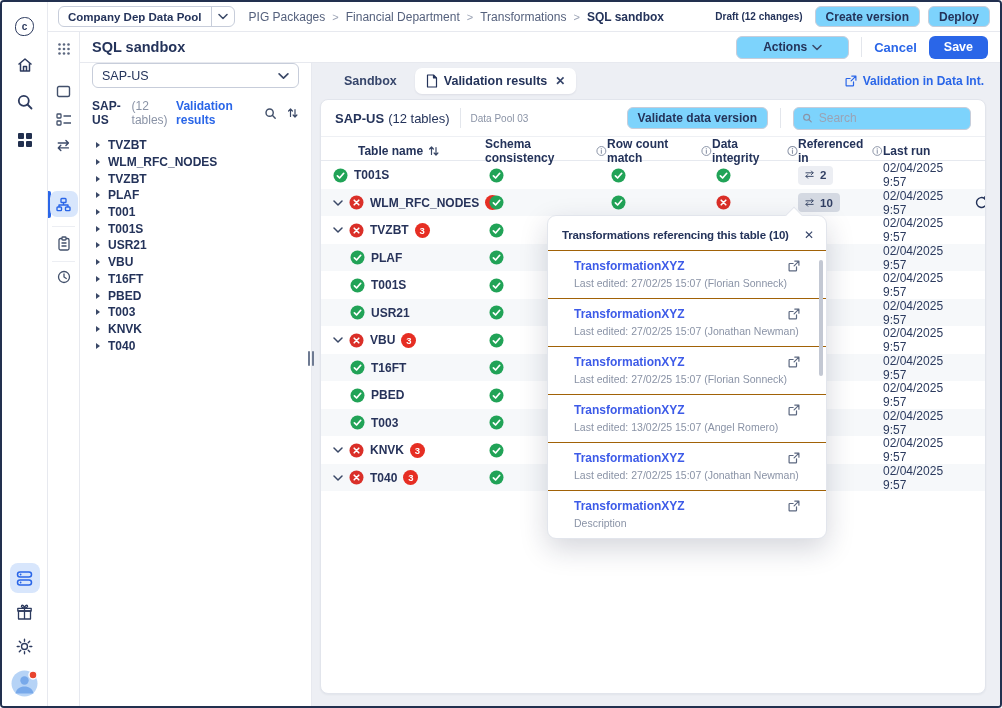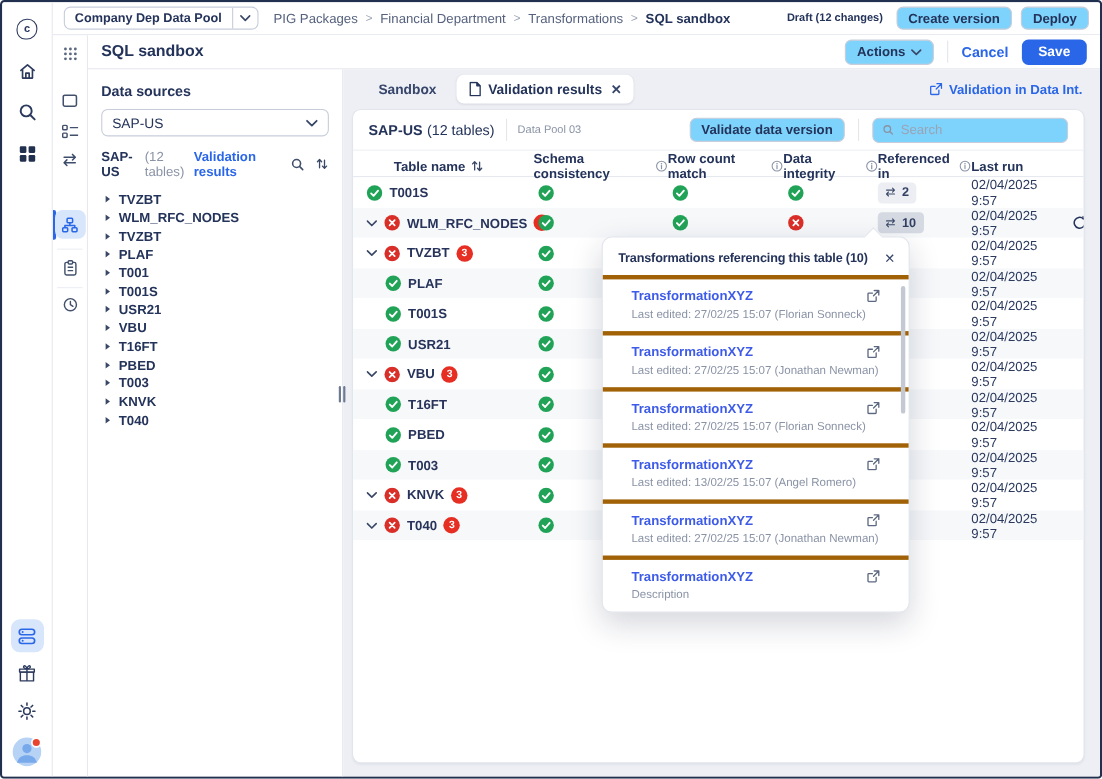--- a/index.html
+++ b/index.html
@@ -29,21 +29,21 @@
   .inner-rail { position:absolute; left:46px; top:30px; width:32px; bottom:0; background:#fff; border-right:1px solid #e7e9ef; z-index:3; }
   .inner-ic { position:absolute; left:50%; transform:translate(-50%,-50%); display:flex; align-items:center; justify-content:center; width:28px; height:26px; cursor:pointer; }
   .inner-sel { background:#d8e6fc; border-radius:7px; }
   .sel-bar { position:absolute; left:0; top:159px; width:3px; height:27px; background:#2a66e8; border-radius:0 2px 2px 0; }
   .rail-div { position:absolute; left:4px; right:4px; height:1px; background:#eceef3; }
 
   
   .header2 { position:absolute; left:78px; top:30px; right:0; height:31px; background:#fff; border-bottom:1px solid #e7e9ef; display:flex; align-items:center; padding:0 12px; z-index:4; }
   .page-title { font-size:14.5px; font-weight:700; color:#24335a; }
   .header2-right { margin-left:auto; display:flex; align-items:center; gap:12px; }
-  .btn-actions { height:23px; padding:0 10px; }
+  .btn-actions { height:23px; padding:0 26px; }
   .vdiv { width:1px; height:20px; background:#e3e6ec; }
   .link-cancel { color:#2a66e8; font-size:13px; font-weight:700; cursor:pointer; }
   .btn-save { height:23px; padding:0 15px; background:#2a66e8; color:#fff; border:none; border-radius:6px; font-size:12.5px; font-weight:700; font-family:inherit; cursor:pointer; }
 
   
   .sidebar { position:absolute; left:78px; top:61px; width:232px; bottom:0; background:#fff; border-right:1px solid #e7e9ef; z-index:2; }
   .ds-title { font-size:13px; font-weight:700; color:#24335a; padding:12px 12px 9px; }
   .src-select { margin:0 12px; height:25px; border:1px solid #c7cdda; border-radius:6px; display:flex; align-items:center; padding:0 9px; font-size:12.5px; color:#24335a; cursor:pointer; }
   .src-select svg { margin-left:auto; }
   .src-row { display:flex; align-items:center; padding:11px 12px 8px; font-size:12px; }
@@ -95,21 +95,21 @@
   .refbadge.active { background:#d4d9e2; }
   .c-date { font-size:12px; color:#2b3a5e; }
   .c-refresh { padding-left:8px; }
 
   
   .popup { position:absolute; left:545px; top:213px; width:280px; background:#fff; border:1px solid #e2e5ec; border-radius:9px; box-shadow:0 10px 28px rgba(20,30,60,.18); z-index:20; }
   .popup-arrow { position:absolute; top:-7px; left:240px; width:12px; height:12px; background:#fff; border-left:1px solid #e2e5ec; border-top:1px solid #e2e5ec; transform:rotate(45deg); }
   .popup-head { display:flex; align-items:flex-start; padding:13px 12px 9px 14px; }
   .popup-title { font-size:11.5px; letter-spacing:-0.15px; font-weight:700; color:#24335a; white-space:nowrap; overflow:hidden; }
   .popup-close { margin-left:auto; font-size:12px; color:#36456a; cursor:pointer; line-height:1; padding-left:6px; }
-  .p-item { padding:8px 26px 9px; border-top:4px solid #a16207; position:relative; cursor:pointer; }
+  .p-item { padding:8px 26px 9px; border-top:1px solid #a16207; position:relative; cursor:pointer; }
   .p-top { display:flex; align-items:center; }
   .p-link { font-size:12px; font-weight:700; color:#3d5be8; }
   .p-ext { margin-left:auto; display:flex; }
   .p-sub { font-size:10.5px; color:#8a93a6; margin-top:4px; white-space:nowrap; }
   .popup-scroll { position:absolute; right:3px; top:44px; width:4px; height:116px; background:#c3c8d3; border-radius:2px; }
 </style>
 </head>
 <body>
 
 <svg width="0" height="0" style="position:absolute">
@@ -294,21 +294,20 @@
             <use href="#sym-chev"></use>
           </svg>
       </button>
       <div class="vdiv"></div>
       <span class="link-cancel">Cancel</span>
       <button class="btn-save">Save</button>
     </div>
   </div>
 
   <aside class="sidebar">
-    <div class="ds-title">Data sources</div>
     <div class="src-select">
       <span>SAP-US</span>
       <svg width="11" height="8" viewBox="0 0 10 7">
           <use href="#sym-chev"></use>
         </svg>
     </div>
     <div class="src-row">
       <span class="src-name">SAP-US</span>
       <span class="src-count">(12 tables)</span>
       <span class="vr-link">Validation results</span>

